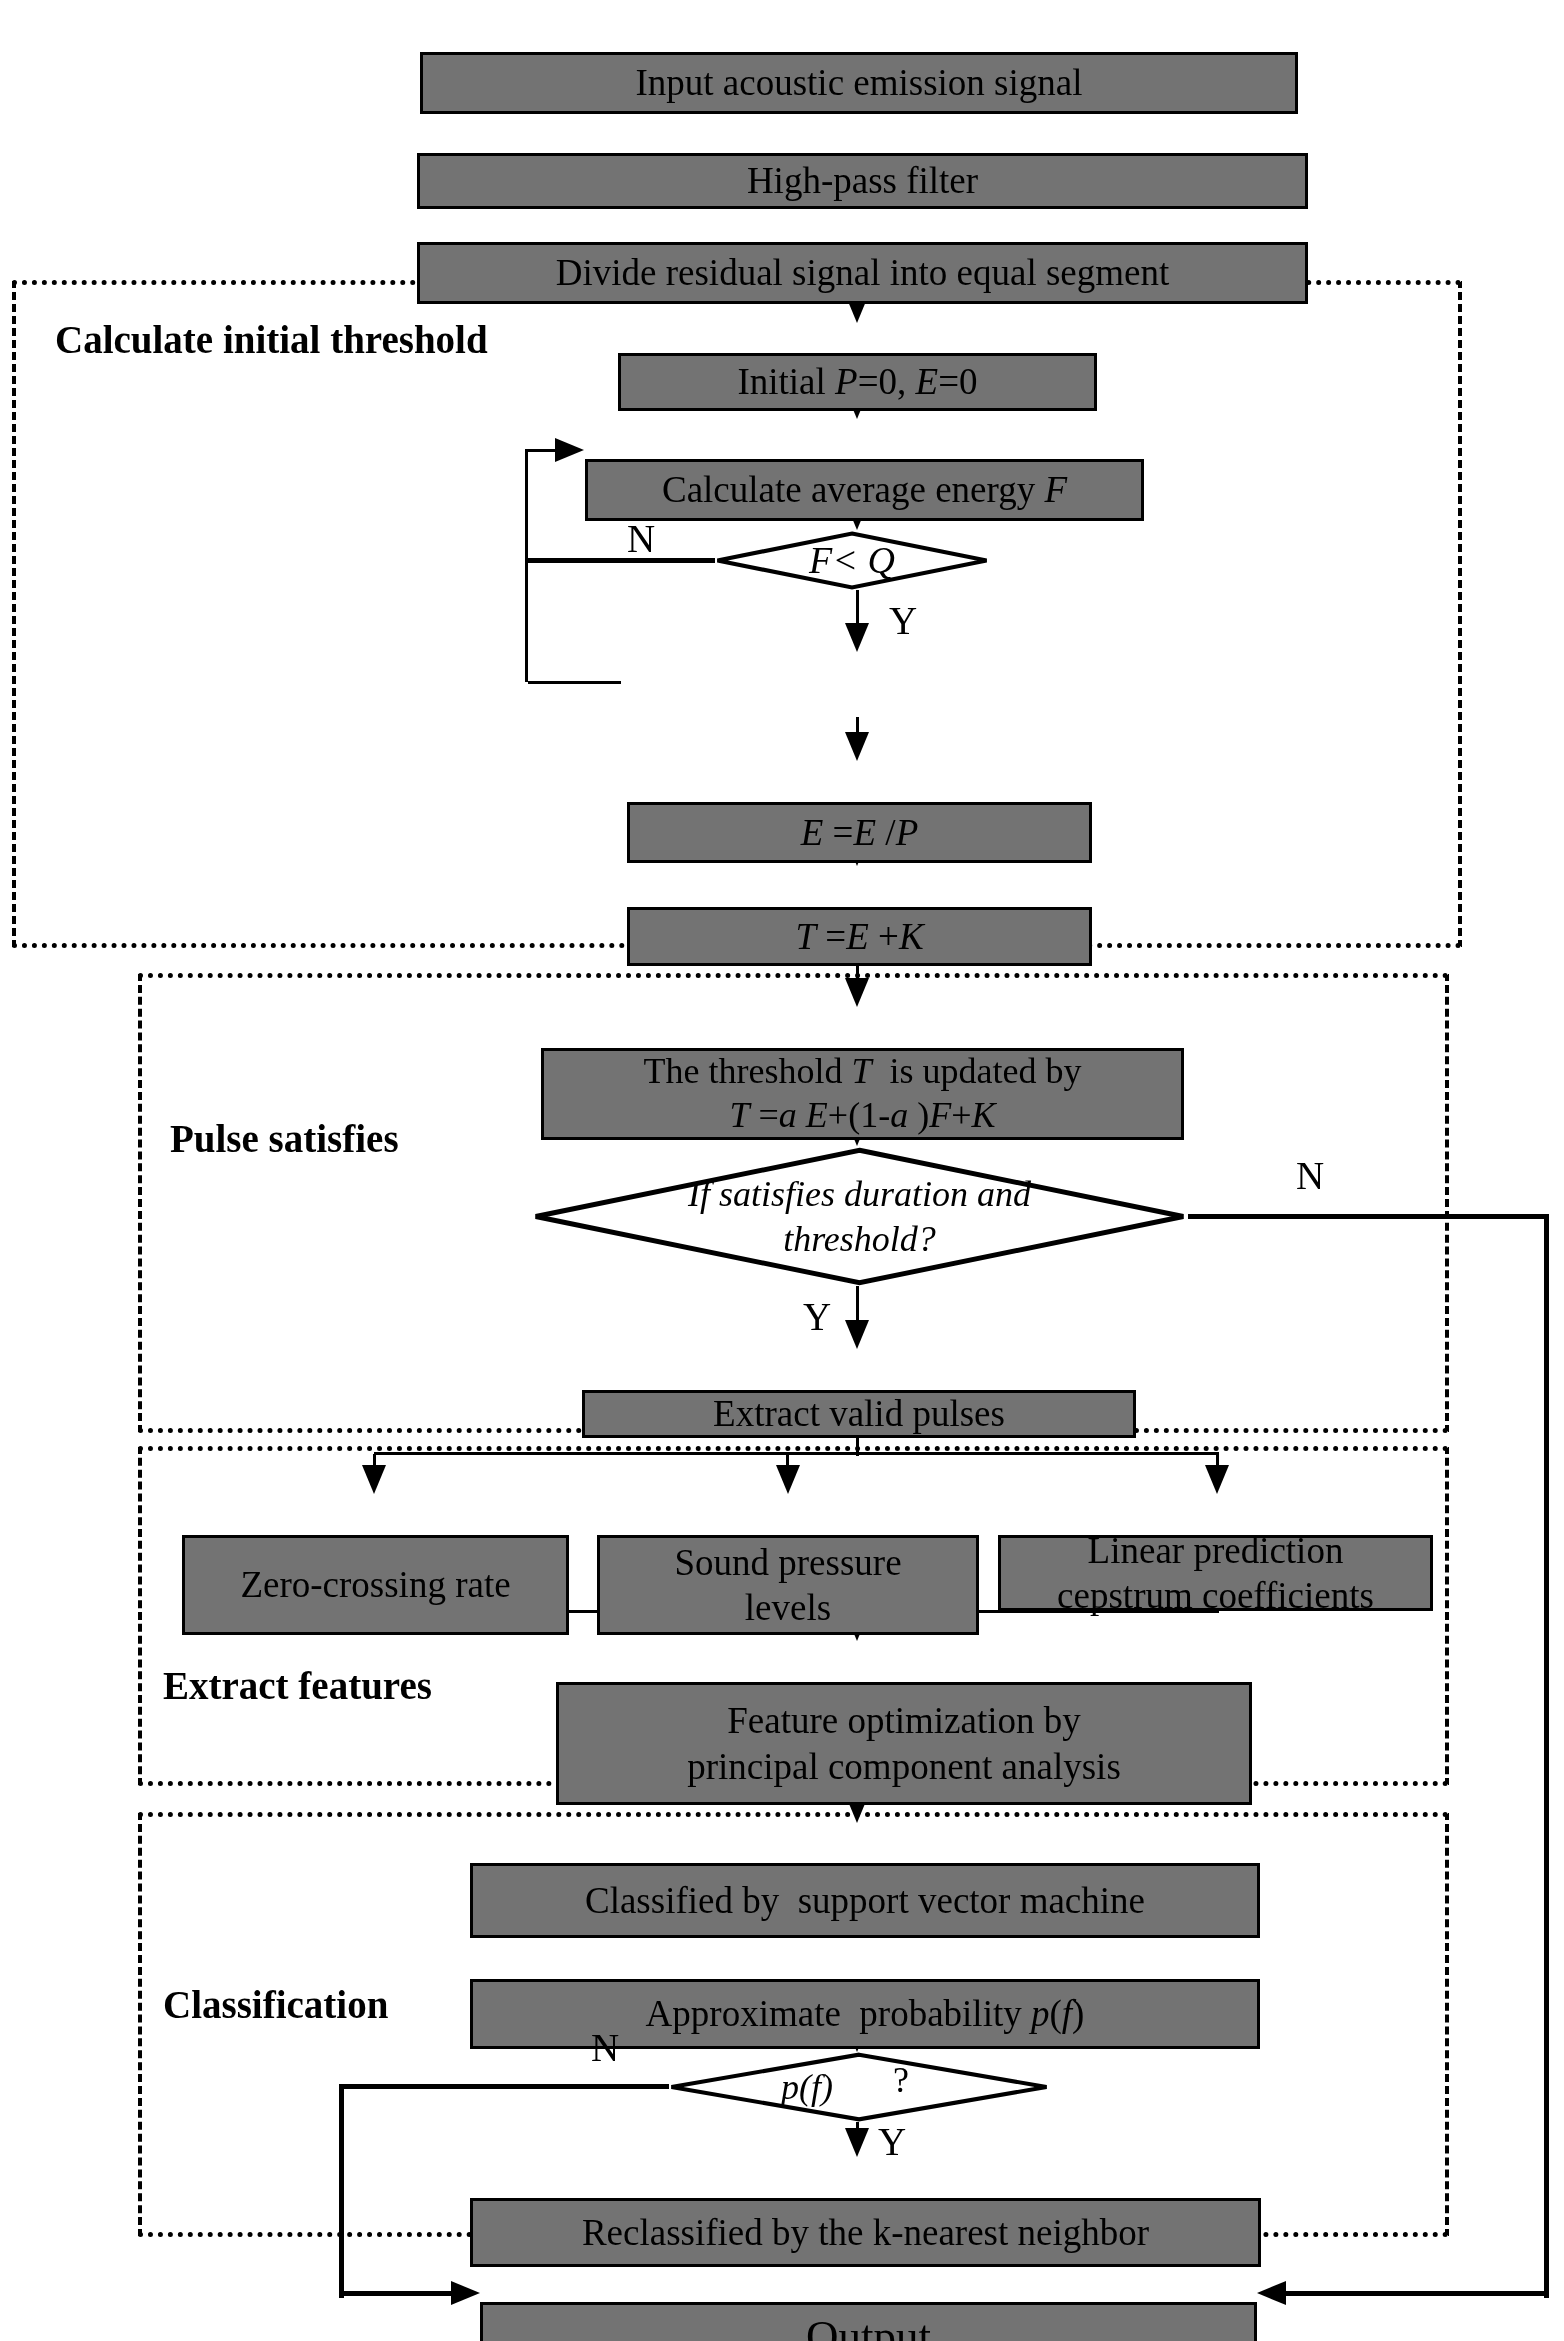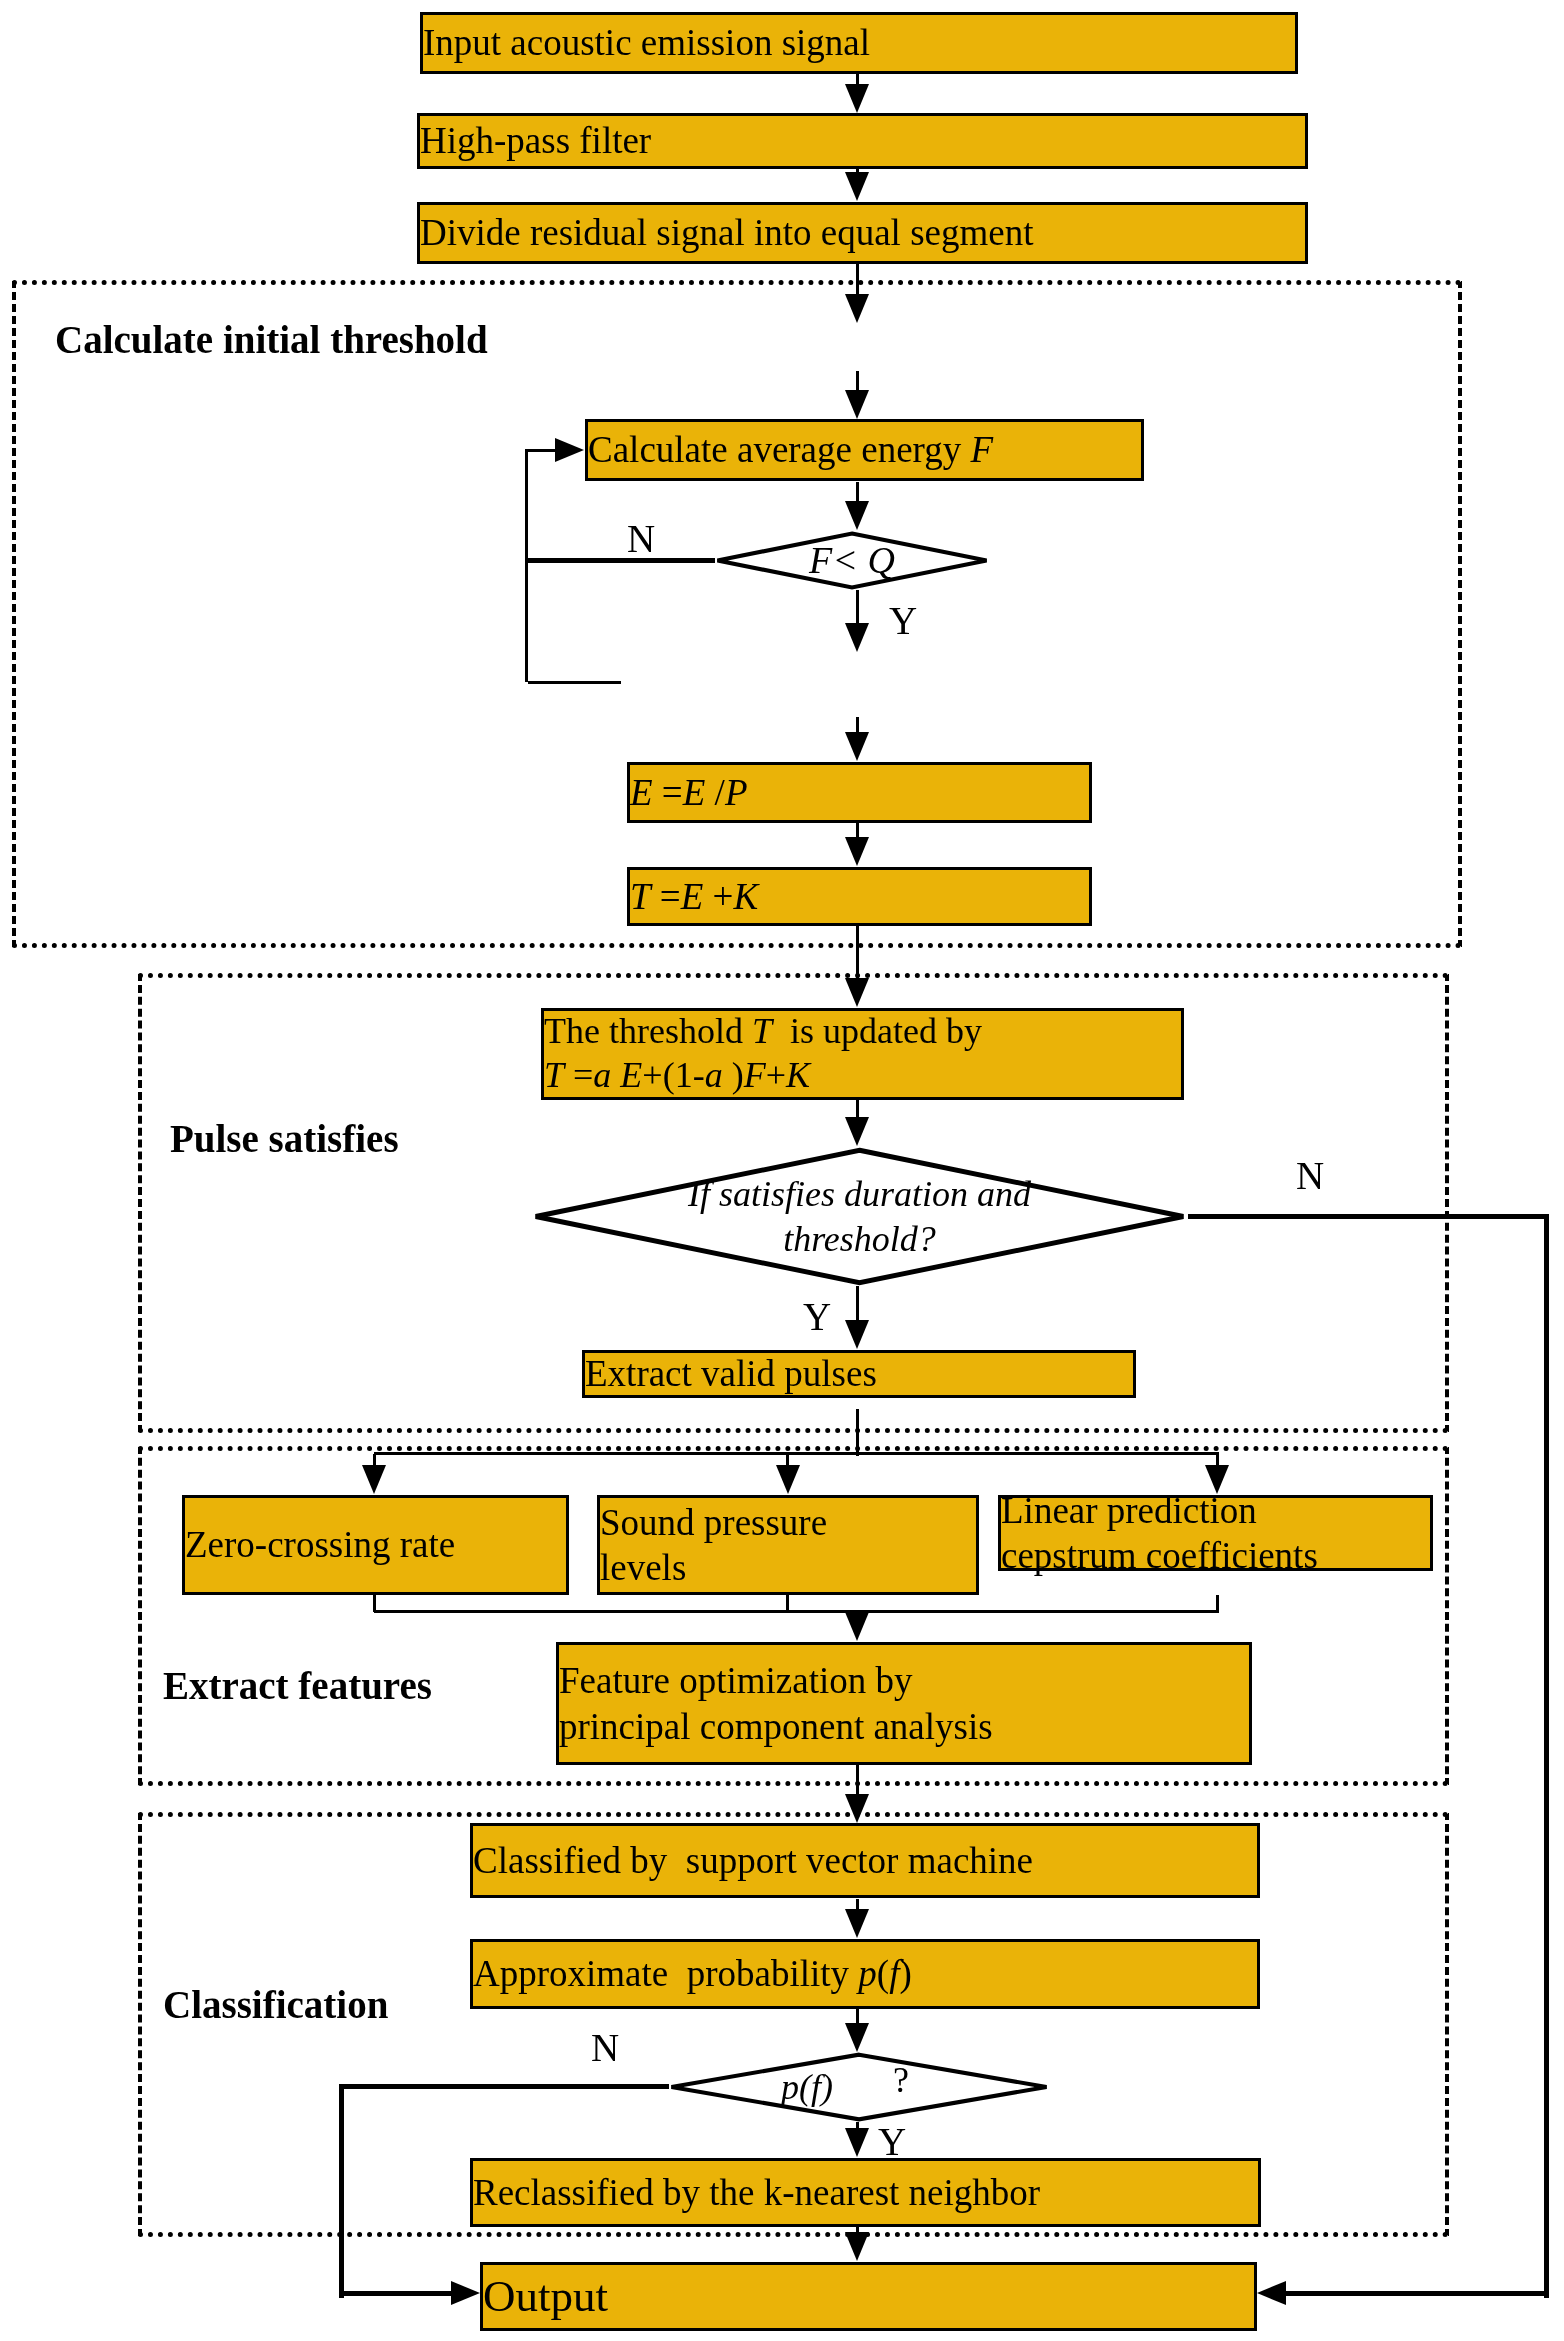--- a/index.html
+++ b/index.html
@@ -3,24 +3,25 @@
 <meta charset="utf-8">
 <style>
   * { box-sizing: border-box; }
   html,body { margin:0; padding:0; background:#ffffff; }
   #canvas {
     position:relative; width:1565px; height:2342px; background:#ffffff;
     font-family:"Liberation Serif","DejaVu Serif",serif; color:#000;
     overflow:hidden;
   }
   .box {
-    position:absolute; border:3.3px solid #000; background:#eab308;
-    display:flex; flex-direction:column; align-items:flex-start; justify-content:center;
+    position:absolute; border:3.3px solid #000; background:#737373;
+    display:flex; flex-direction:column; align-items:center; justify-content:center;
     text-align:center; font-size:37px; line-height:1.22; z-index:3;
     white-space:pre-wrap;
+    margin-top:40px;
   }
   .ln { display:block; }
   .it { font-style:italic; }
   .container {
     position:absolute; z-index:1; background:transparent;
     border-top:5.7px dotted #000; border-bottom:5.7px dotted #000;
     border-left:4.9px dashed #000; border-right:4.9px dashed #000;
   }
   .vline,.hline { position:absolute; background:#000; z-index:2; }
   .arr { position:absolute; width:0; height:0; z-index:2; }
@@ -129,20 +130,21 @@
   <div class="arr left" style="left:1257px;top:2281px"></div>
 
   <div class="hline" style="left:339px;top:2084px;width:330px;height:4.9px"></div>
   <div class="vline" style="left:339px;top:2084px;width:4.9px;height:214px"></div>
   <div class="hline" style="left:339px;top:2291px;width:115px;height:4.9px"></div>
   <div class="arr right" style="left:451px;top:2281px"></div>
 
   <div class="box" style="left:420px;top:11.5px;width:878px;height:62px"><span>Input acoustic emission signal</span></div>
   <div class="box" style="left:417px;top:113px;width:891px;height:56px"><span>High-pass filter</span></div>
   <div class="box" style="left:417px;top:202px;width:891px;height:62px"><span>Divide residual signal into equal segment</span></div>
+  <div class="box" style="left:618px;top:313px;width:479px;height:58px"><span><span>Initial </span><span class="it">P</span><span>=0, </span><span class="it">E</span><span>=0</span></span></div>
   <div class="box" style="left:585px;top:419px;width:559px;height:62px"><span><span>Calculate average energy </span><span class="it">F</span></span></div>
   <div class="box" style="left:627px;top:762px;width:465px;height:61px"><span><span class="it">E</span><span> =</span><span class="it">E</span><span> /</span><span class="it">P</span></span></div>
   <div class="box" style="left:627px;top:867px;width:465px;height:59px"><span><span class="it">T</span><span> =</span><span class="it">E</span><span> +</span><span class="it">K</span></span></div>
   <div class="box" style="left:541px;top:1008px;width:643px;height:92px;font-size:36px">
     <span class="ln"><span>The threshold </span><span class="it">T</span><span>  is updated by</span></span>
     <span class="ln"><span class="it">T</span><span> =</span><span class="it">a</span><span> </span><span class="it">E</span><span>+(1-</span><span class="it">a</span><span> )</span><span class="it">F</span><span>+</span><span class="it">K</span></span>
   </div>
   <div class="box" style="left:582px;top:1350px;width:554px;height:48px"><span>Extract valid pulses</span></div>
   <div class="box" style="left:182px;top:1495px;width:387px;height:100px"><span>Zero-crossing rate</span></div>
   <div class="box" style="left:597px;top:1495px;width:382px;height:100px">

